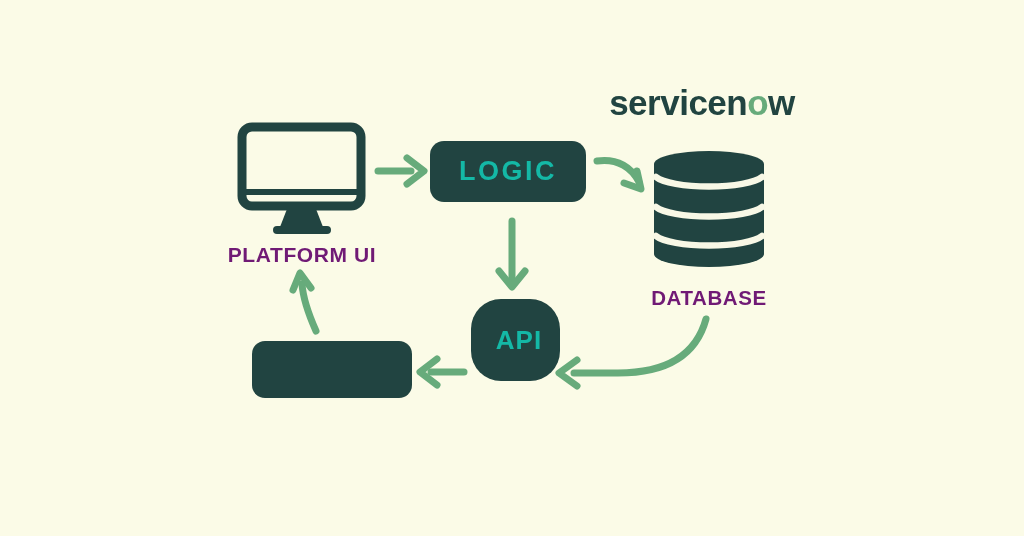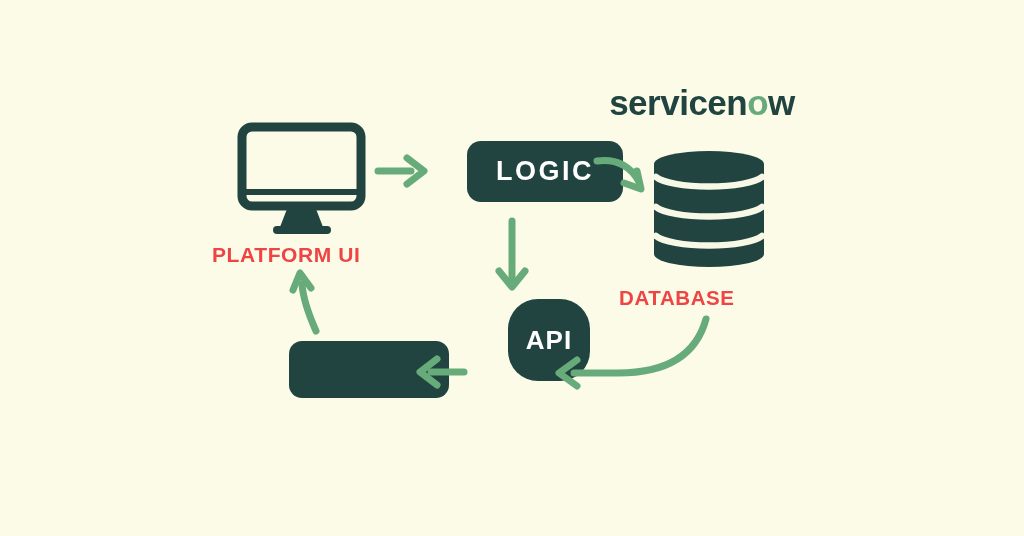--- a/index.html
+++ b/index.html
@@ -8,42 +8,42 @@
     background:#FBFBE7;
   }
   .canvas{
     position:relative;
     width:1024px;height:448px;
     background:#FBFBE7;
     overflow:hidden;
   }
   .abs{position:absolute;}
   .node-label{
-    color:#ef4444;
+    color:#701a75;
     font-weight:700;
     font-size:21px;
     letter-spacing:0.6px;
+    text-align:center;
     line-height:27px;
   }
   .dark-box{
     background:#214441;
     border-radius:14px;
     display:flex;align-items:center;justify-content:center;
-    color:#ffffff;
+    color:#14b8a6;
     font-weight:700;
-    margin-left:37px;
   }
   .logic-box{
     left:430px;top:141px;width:156px;height:61px;
     font-size:27px;letter-spacing:2.5px;
   }
   .api-box{
     left:471px;top:299px;width:82px;height:82px;
     border-radius:30px;
-    font-size:26px;letter-spacing:1px;
+    font-size:26px;letter-spacing:1px;padding-left:7px;
   }
   .ui-box{
     left:252px;top:341px;width:160px;height:57px;
     border-radius:13px;
   }
   .logo{
     left:598px;top:83px;width:208px;
     text-align:center;
     font-size:35px;font-weight:700;
     letter-spacing:-0.5px;

